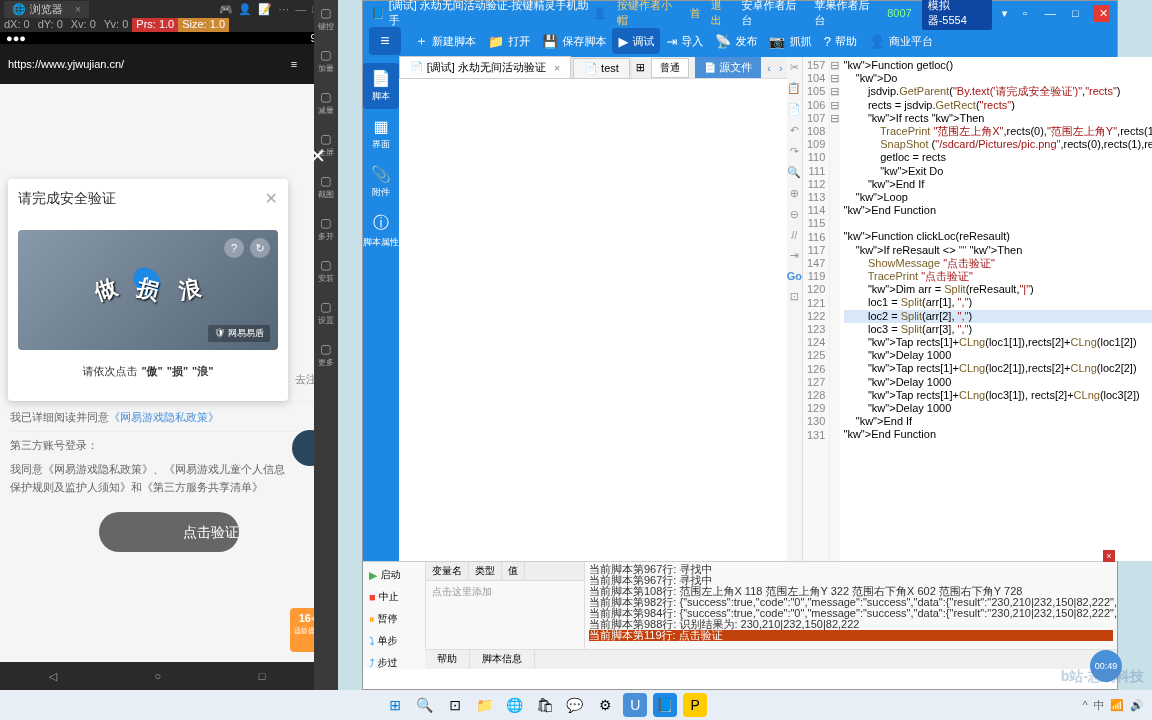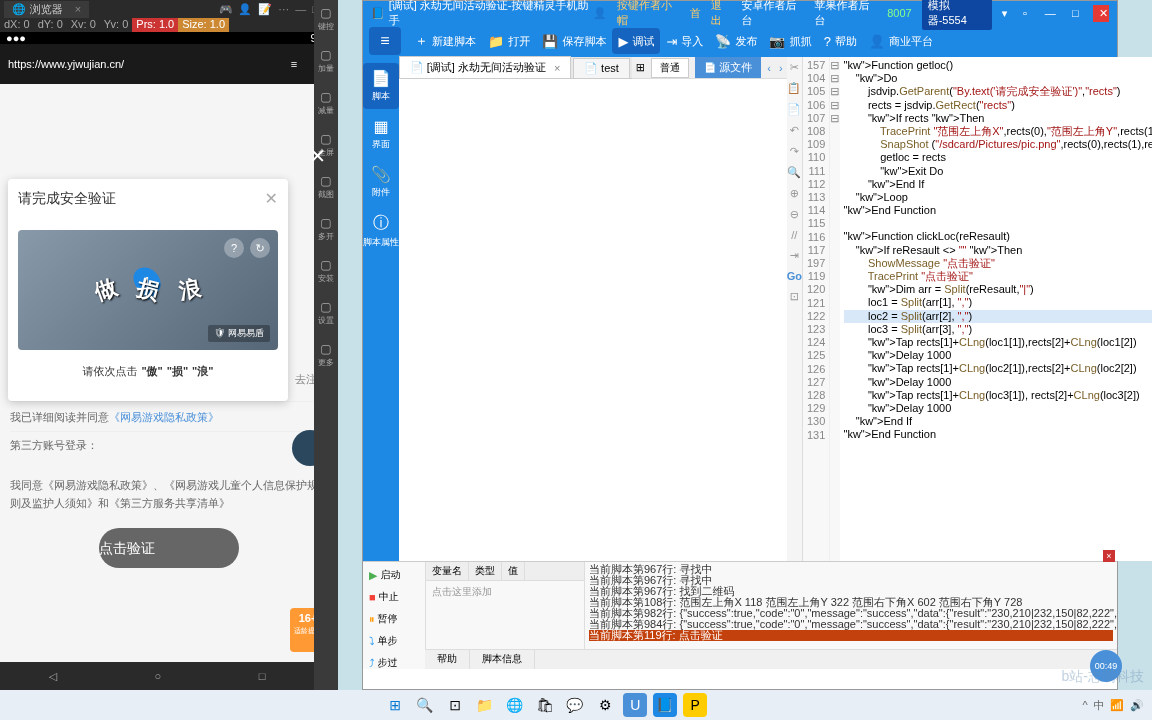--- a/index.html
+++ b/index.html
@@ -37,22 +37,22 @@
 .captcha-chars{position:absolute;display:flex;gap:20px}
 .captcha-char{color:#fff;font-size:22px;font-weight:bold;transform:rotate(-15deg);text-shadow:1px 1px 2px #000}
 .captcha-hint{text-align:center;padding:12px;font-size:14px;color:#333}
 
 .page-content{padding:10px;color:#666;font-size:12px}
 .page-row{display:flex;justify-content:space-between;padding:8px 0;color:#888}
 .page-divider{border-top:1px solid #eee;margin:6px 0}
 .page-policy{color:#666;margin-top:8px}
 .page-policy a{color:#4a90d9}
 .steam-icon{float:right;width:36px;height:36px;background:#2a475e;border-radius:50%;margin-top:-8px}
-.page-footer{margin-top:24px;font-size:11px;line-height:1.6;color:#666}
-.verify-btn{display:block;margin:16px auto;width:140px;height:40px;background:#666;color:#fff;border-radius:20px;text-align:left;line-height:40px;font-size:14px}
+.page-footer{margin-top:8px;font-size:11px;line-height:1.6;color:#666}
+.verify-btn{display:block;margin:16px auto;width:140px;height:40px;background:#666;color:#fff;border-radius:20px;text-align:right;line-height:40px;font-size:14px}
 .age-badge{position:absolute;right:12px;bottom:12px;width:36px;height:44px;background:#ff9933;border-radius:4px;color:#fff;text-align:center;font-size:10px;padding-top:4px}
 
 .emu-sidebar{position:absolute;right:0;top:0;width:24px;height:690px;background:#3a3a3a;display:flex;flex-direction:column;align-items:center;padding-top:4px;gap:12px}
 .emu-sidebar-item{color:#aaa;font-size:8px;text-align:center;width:100%;padding:2px 0}
 .emu-sidebar-icon{display:block;font-size:12px;margin-bottom:1px}
 
 .emu-navbar{position:absolute;bottom:0;left:0;width:314px;height:28px;background:#2a2a2a;display:flex;justify-content:space-around;align-items:center;color:#aaa}
 
 
 .ide{position:absolute;left:362px;top:0;width:756px;height:690px;background:#fff;border:1px solid #999}
@@ -114,21 +114,21 @@
 .ide-log-line.hl{background:#c2410c;color:#fff}
 .ide-bottom-tabs{position:absolute;bottom:0;left:62px;height:20px;display:flex;border-top:1px solid #ddd;background:#f0f0f0;width:calc(100% - 62px)}
 .ide-bottom-tab{padding:2px 12px;font-size:10px;border-right:1px solid #ddd}
 
 
 .taskbar{position:absolute;bottom:0;left:0;width:1152px;height:30px;background:#e8eef5;display:flex;align-items:center;padding:0 8px}
 .taskbar-center{margin:0 auto;display:flex;gap:6px;align-items:center}
 .taskbar-icon{width:24px;height:24px;display:flex;align-items:center;justify-content:center;border-radius:4px;font-size:14px}
 .taskbar-right{display:flex;gap:6px;align-items:center;color:#666;font-size:10px}
 .time-badge{position:absolute;right:30px;bottom:38px;width:32px;height:32px;background:#4a90d9;border-radius:50%;color:#fff;display:flex;align-items:center;justify-content:center;font-size:9px}
-.watermark{position:absolute;right:8px;bottom:34px;color:rgba(100,140,180,.4);font-size:14px;font-weight:normal}
+.watermark{position:absolute;right:8px;bottom:34px;color:rgba(100,140,180,.4);font-size:14px;font-weight:bold}
 </style>
 </head>
 <body>
 
 <div class="emulator">
   <div class="emu-titlebar">
     <div class="emu-tab">
       <span>🌐</span>
       <span>浏览器</span>
       <span class="emu-tab-close">×</span>
@@ -309,21 +309,21 @@
             <div>108</div>
             <div>109</div>
             <div>110</div>
             <div>111</div>
             <div>112</div>
             <div>113</div>
             <div>114</div>
             <div>115</div>
             <div>116</div>
             <div>117</div>
-            <div>197</div>
+            <div>147</div>
             <div>119</div>
             <div>120</div>
             <div>121</div>
             <div>122</div>
             <div>123</div>
             <div>124</div>
             <div>125</div>
             <div>126</div>
             <div>127</div>
             <div>128</div>
@@ -379,24 +379,24 @@
       <div class="ide-vartable-header" id="var-cols">
           <span>变量名</span>
           <span>类型</span>
           <span>值</span>
         </div>
       <div class="ide-vartable-hint">点击这里添加</div>
     </div>
     <div class="ide-log" id="ide-log">
         <div class="ide-log-line">当前脚本第967行: 寻找中</div>
         <div class="ide-log-line">当前脚本第967行: 寻找中</div>
-        <div class="ide-log-line">当前脚本第967行: 找到二维码</div>
         <div class="ide-log-line">当前脚本第108行: 范围左上角X 118 范围左上角Y 322 范围右下角X 602 范围右下角Y 728</div>
         <div class="ide-log-line">当前脚本第982行: {"success":true,"code":"0","message":"success","data":{"result":"230,210|232,150|82,222","id":"b8f5...</div>
         <div class="ide-log-line">当前脚本第984行: {"success":true,"code":"0","message":"success","data":{"result":"230,210|232,150|82,222","id":"b8f5...</div>
+        <div class="ide-log-line">当前脚本第988行: 识别结果为:   230,210|232,150|82,222</div>
         <div class="ide-log-line hl">当前脚本第119行: 点击验证</div>
       </div>
     <div class="ide-bottom-tabs" id="bottom-tabs">
         <div class="ide-bottom-tab">帮助</div>
         <div class="ide-bottom-tab">脚本信息</div>
       </div>
   </div>
 </div>
 
 <div class="taskbar">

